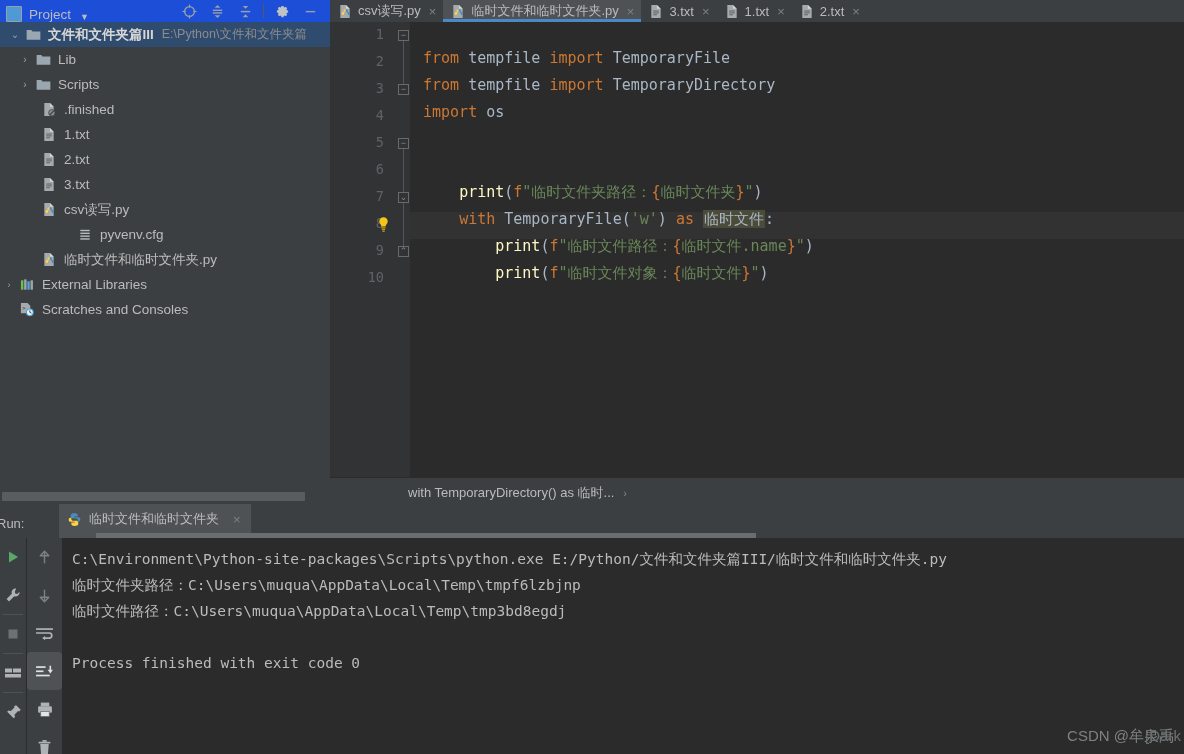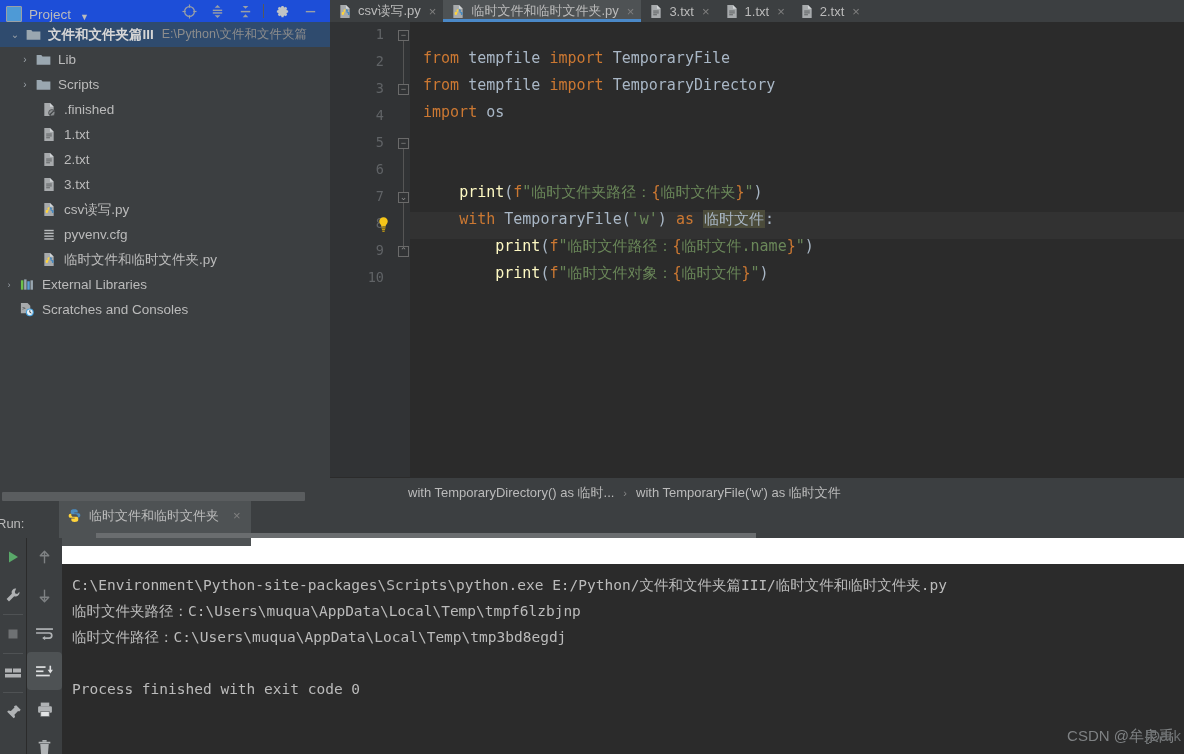--- a/index.html
+++ b/index.html
@@ -62,34 +62,34 @@
   .foldline{position:absolute;left:11px;width:1px;background:#555;}
   .bulb{position:absolute;left:-29px;width:16px;height:16px;}
 
   .breadcrumb{position:absolute;left:0;right:0;bottom:0;height:30px;background:#3c3f41;display:flex;align-items:center;padding-left:78px;font-size:13px;color:#bbbbbb;border-top:1px solid #2b2b2b;}
   .bc-sep{margin:0 9px;color:#888;font-size:11px;}
 
   
   .run-panel{position:absolute;left:0;top:508px;right:0;bottom:0;background:#ffffff;}
   .run-head{height:30px;display:flex;align-items:center;background:#3c3f41;position:relative;}
   .run-label{padding-left:0px;margin-left:-3px;color:#bbbbbb;font-size:13px;width:62px;}
-  .run-tab{display:flex;align-items:center;height:30px;padding:0 10px 15px 8px;background:#4e5254;font-size:13px;color:#bbbbbb;cursor:pointer;}
+  .run-tab{display:flex;align-items:center;height:30px;padding:0 10px 8px 8px;background:#4e5254;font-size:13px;color:#bbbbbb;cursor:pointer;}
   .run-tab .ti{margin-right:7px;display:flex;}
   .run-tab .tx{margin-left:14px;color:#808080;}
   .run-head .hs{position:absolute;left:96px;bottom:0;width:660px;height:5px;background:#6a6d6f;}
 
   .left-rail{position:absolute;left:0;top:30px;width:26px;bottom:0;background:#3c3f41;border-right:1px solid #2b2b2b;}
   .rail-btn{width:26px;height:38px;display:flex;align-items:center;justify-content:center;cursor:pointer;}
   .rail-sep{width:20px;height:1px;background:#4f5254;margin:0 3px;}
 
   .cons-rail{position:absolute;left:27px;top:30px;width:35px;bottom:0;background:#3c3f41;}
   .crail-btn{width:35px;height:38px;display:flex;align-items:center;justify-content:center;cursor:pointer;}
   .crail-btn.on{background:#4e5254;border-radius:4px;}
 
-  .console{position:absolute;left:62px;top:30px;right:0;bottom:0;background:#2b2b2b;padding:8px 12px 0 10px;overflow:hidden;margin-top:26px;}
+  .console{position:absolute;left:62px;top:30px;right:0;bottom:0;background:#2b2b2b;padding:8px 12px 0 10px;overflow:hidden;}
   .cline{font-family:"DejaVu Sans Mono","Liberation Mono",monospace;font-size:14.5px;color:#bbbbbb;white-space:pre;height:26px;line-height:26px;}
 
   .watermark{position:absolute;right:10px;bottom:8px;font-size:15px;color:#7e8183;white-space:nowrap;}
   .watermark .w2{position:absolute;left:78px;top:0;color:#6e7173;}
 </style>
 </head>
 <body>
 
 <div class="app">
 
@@ -229,21 +229,21 @@
           <svg width="14" height="15" viewBox="0 0 14 16">
               <path d="M2 1h6l4 4v10H2z" fill="#a7aaac"></path>
               <path d="M8 1l4 4H8z" fill="#d2d5d7"></path>
               <path d="M7.6 6.5c1.9 0 3.3.6 3.3 2v1.6H7.4v.6h4.6c.9 0 1.6.8 1.6 2.1s-.7 2.2-1.6 2.2h-1.1v-1.3c0-1-.8-1.8-1.9-1.8" fill="#4b8bbe" transform="scale(0.72) translate(3.2,1.2)"></path>
               <path d="M7.6 6.5c-1.9 0-3.3.6-3.3 2v1.6h3.5v.6H3.2c-.9 0-1.6.8-1.6 2.1s.7 2.2 1.6 2.2h1.1" fill="#ffd43b" transform="scale(0.72) translate(3.2,1.2)"></path>
             </svg>
         </span>
         <span class="lbl">csv读写.py</span>
       </div>
 
-      <div class="row" style="padding-left:40px;">
+      <div class="row" style="padding-left:40px;margin-left:36px;">
         <span class="ficon">
           <svg width="14" height="15" viewBox="0 0 14 16">
               <rect x="2" y="3" width="10" height="1.5" fill="#b9bcbe"></rect>
               <rect x="2" y="6" width="10" height="1.5" fill="#b9bcbe"></rect>
               <rect x="2" y="9" width="10" height="1.5" fill="#b9bcbe"></rect>
               <rect x="2" y="12" width="10" height="1.5" fill="#b9bcbe"></rect>
             </svg>
         </span>
         <span class="lbl">pyvenv.cfg</span>
       </div>
@@ -414,21 +414,20 @@
         <div class="cl" style="top:188px;">    <span class="kw">with</span> <span class="id">TemporaryFile</span><span class="fn">(</span><span class="str">'w'</span><span class="fn">)</span> <span class="kw">as</span> <span class="hlw">临时文件</span><span class="fn">:</span></div>
         <div class="cl" style="top:215px;">        <span class="pf">print</span><span class="fn">(</span><span class="kw">f</span><span class="str">"临时文件路径：</span><span class="br">{</span><span class="str">临时文件.name</span><span class="br">}</span><span class="str">"</span><span class="fn">)</span></div>
         <div class="cl" style="top:242px;">        <span class="pf">print</span><span class="fn">(</span><span class="kw">f</span><span class="str">"临时文件对象：</span><span class="br">{</span><span class="str">临时文件</span><span class="br">}</span><span class="str">"</span><span class="fn">)</span></div>
         <div class="cl" style="top:269px;"></div>
       </div>
     </div>
 
     <div class="breadcrumb">
       <span>with TemporaryDirectory() as 临时...</span>
       <span class="bc-sep">›</span>
-      <span>with TemporaryFile('w') as 临时文件</span>
     </div>
   </div>
 
   <div class="run-panel">
 
     <div class="run-head">
       <span class="run-label">Run:</span>
       <div class="run-tab">
         <span class="ti">
           <svg width="15" height="15" viewBox="0 0 16 16">

